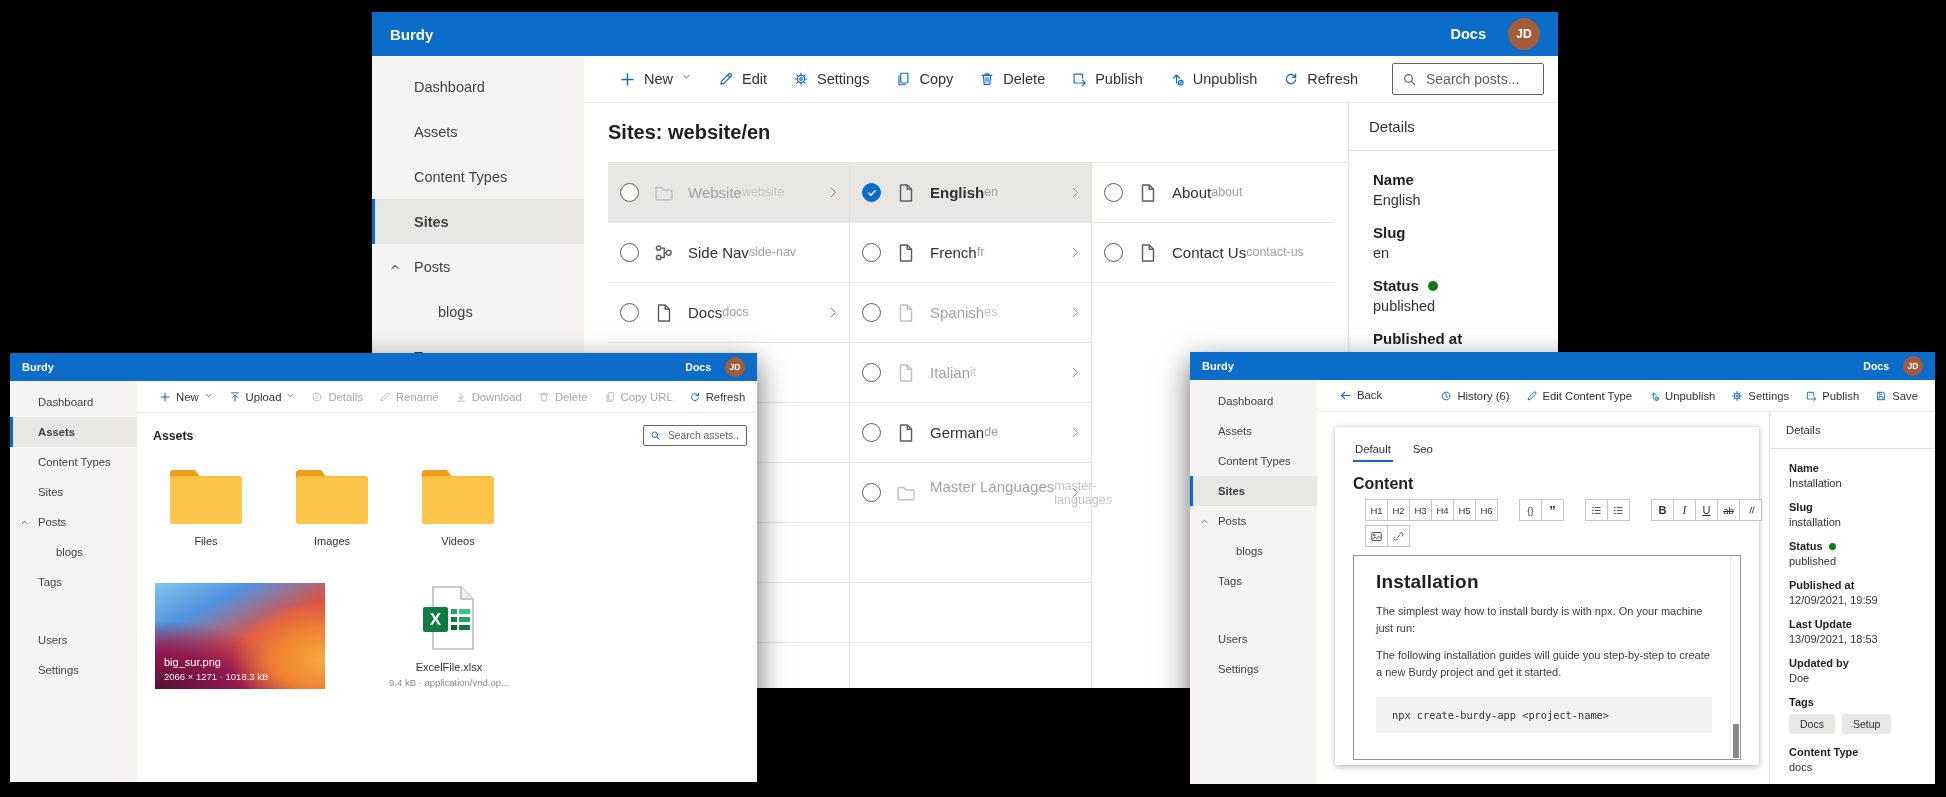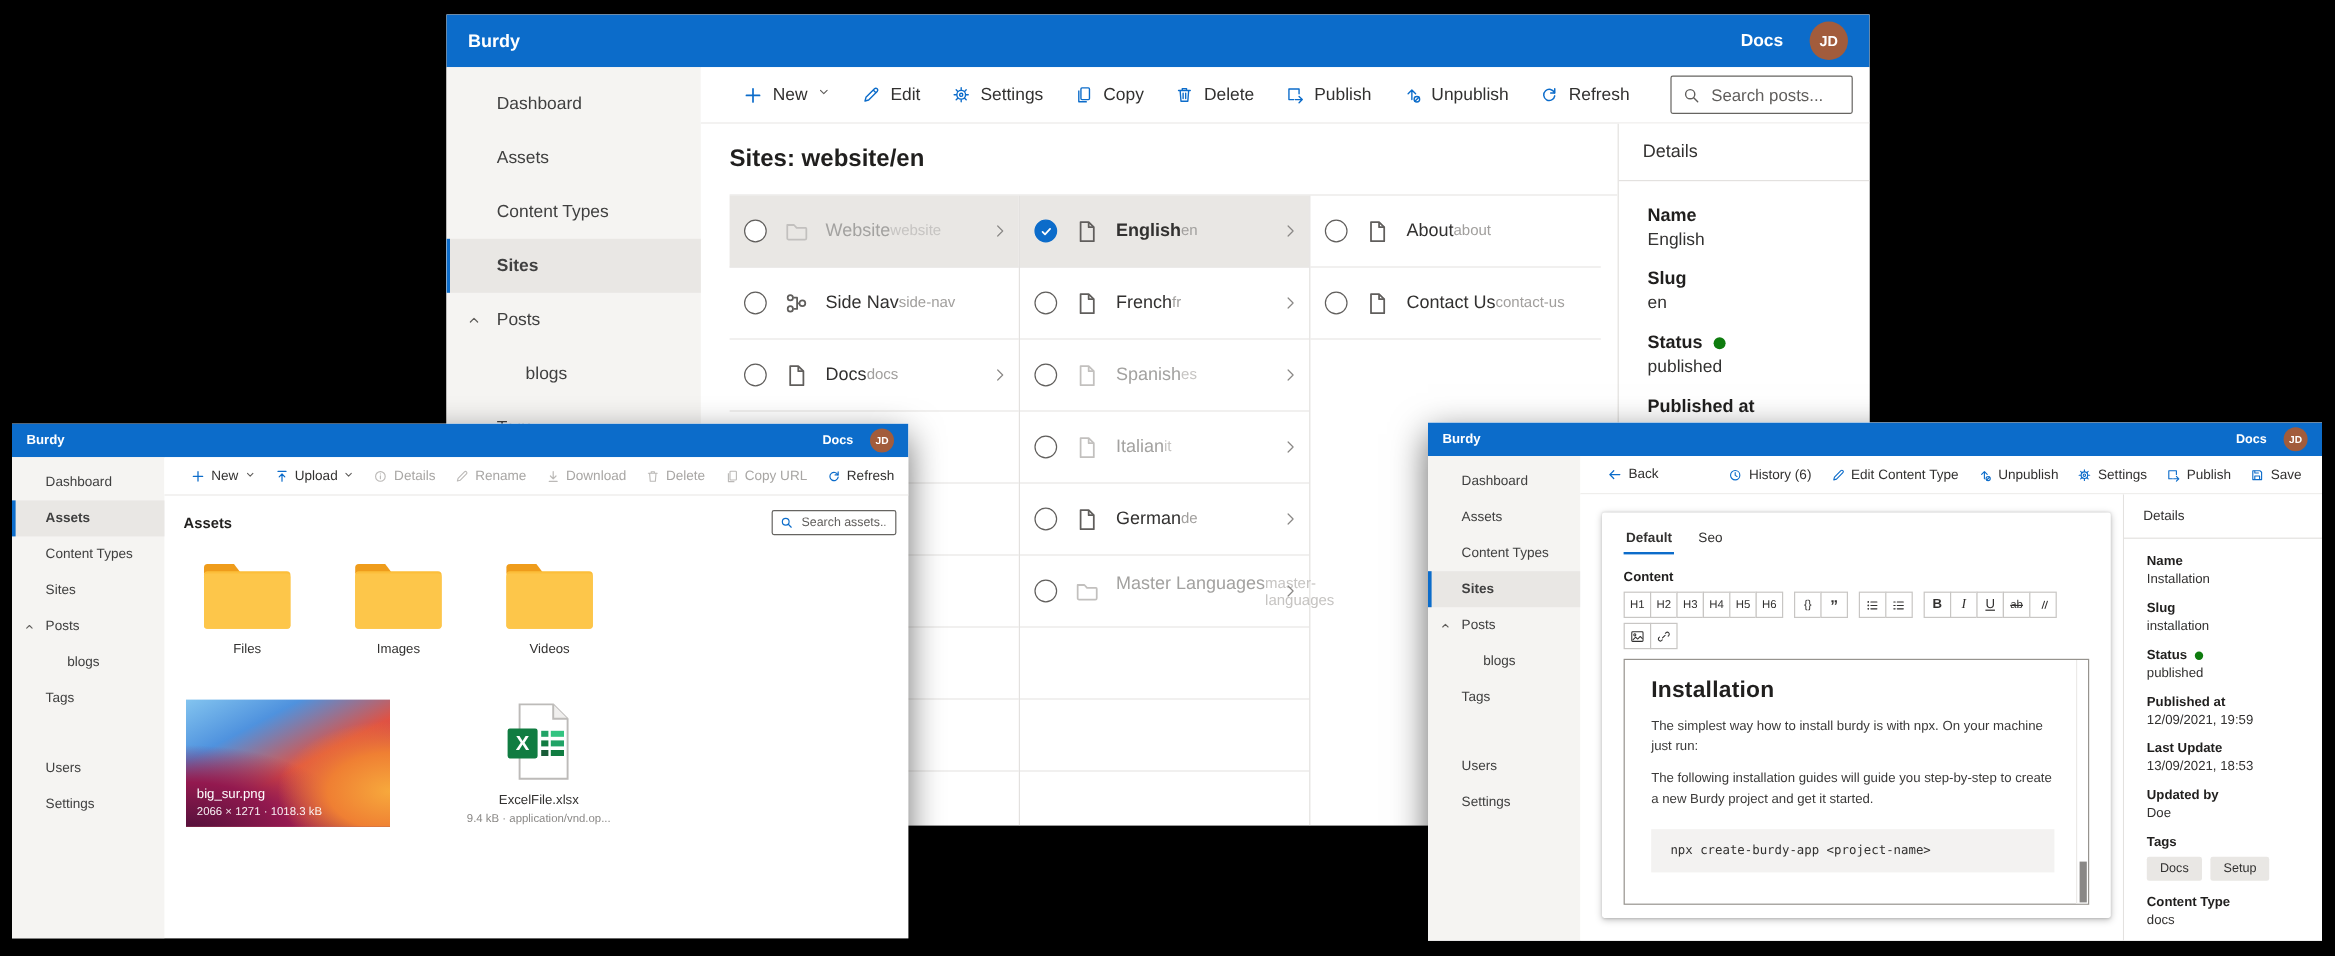--- a/index.html
+++ b/index.html
@@ -112,28 +112,28 @@
   .xname{font-size:11px;color:#323130;margin-top:10px}
   .xmeta{font-size:9.5px;color:#8a8886;margin-top:4px}
   
   .w3{left:1190px;top:352px;width:745px;height:432px;z-index:3}
   .w3 .tbtn .ic{color:#0c6cca}
   .emain{flex:1;position:relative;background:#fff;min-width:0}
   .card{position:absolute;left:18px;top:15px;width:424px;height:338px;background:#fff;border-radius:2px;
     box-shadow:0 1.6px 6px rgba(0,0,0,.25),0 0 2px rgba(0,0,0,.12);padding:12px 18px;box-sizing:border-box}
   .tabs{display:flex;gap:18px}
   .tab{font-size:11.3px;color:#323130;padding:4px 2px 7px;position:relative;cursor:pointer}
-  .tab.act{font-weight:700}
+  .tab.act{font-weight:400}
   .tab.act::after{content:"";position:absolute;left:0;right:0;bottom:0;height:2px;background:#0c6cca}
-  .clabel{font-size:11px;font-weight:700;margin-top:13px;color:#201f1e}
+  .clabel{font-size:16px;font-weight:700;margin-top:13px;color:#201f1e}
   .fmtbar{display:flex;gap:9px;margin-top:6px}
   .fmtbar.r2{margin-top:4px}
   .fg{display:flex}
   .fc{min-width:23px;height:22px;padding:0 4px;border:1px solid #c8c6c4;margin-left:-1px;display:flex;align-items:center;justify-content:center;font-size:9.5px;color:#323130;background:#fff;box-sizing:border-box;cursor:pointer}
-  .fg .fc:first-child{margin-left:0}
+  .fg .fc:first-child{margin-left:12px}
   .fc.fb{font-weight:700;font-size:11px}
   .fc.fi{font-style:italic;font-family:"Liberation Serif",serif;font-size:11.5px}
   .fc.fu{text-decoration:underline;font-size:11px}
   .fc.fst{text-decoration:line-through;font-size:9.5px}
   .fc.fq{font-size:13px;font-weight:700}
   .ebox{margin-top:8px;border:1px solid #96938e;height:205px;position:relative;padding:15px 22px 0;box-sizing:border-box;overflow:hidden}
   .eh{font-size:19px;font-weight:700;color:#201f1e;margin:0;letter-spacing:.2px}
   .ep{font-size:11px;color:#3b3a39;line-height:1.55;margin:10px 0 0;max-width:365px}
   .ecode{margin-top:16px;background:#f3f2f1;padding:12px 16px;font-family:"DejaVu Sans Mono",monospace;font-size:10.3px;color:#323130;margin-right:6px}
   .vsb{position:absolute;top:0;right:0;bottom:0;width:9px;border-left:1px solid #eceae8;background:#fff}

